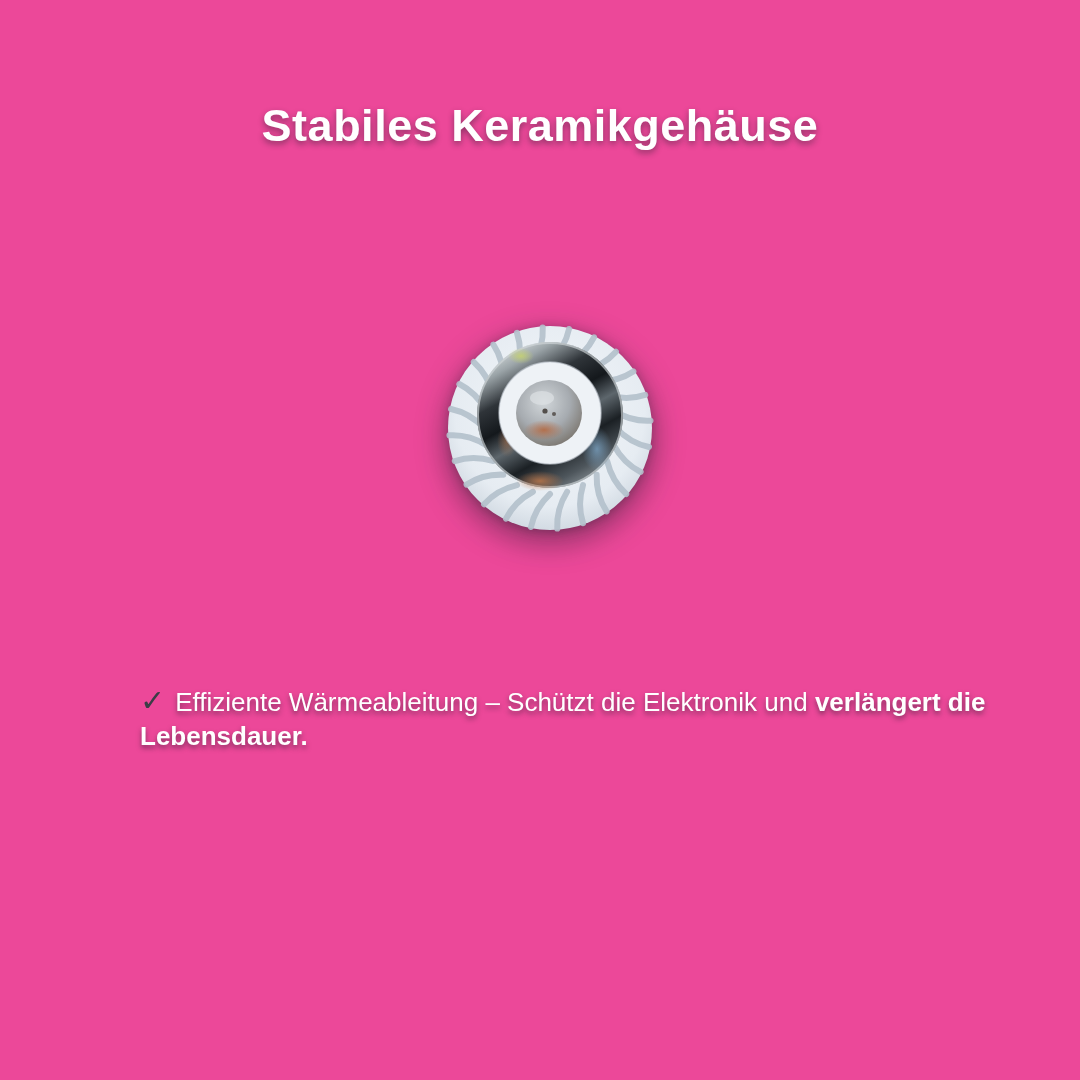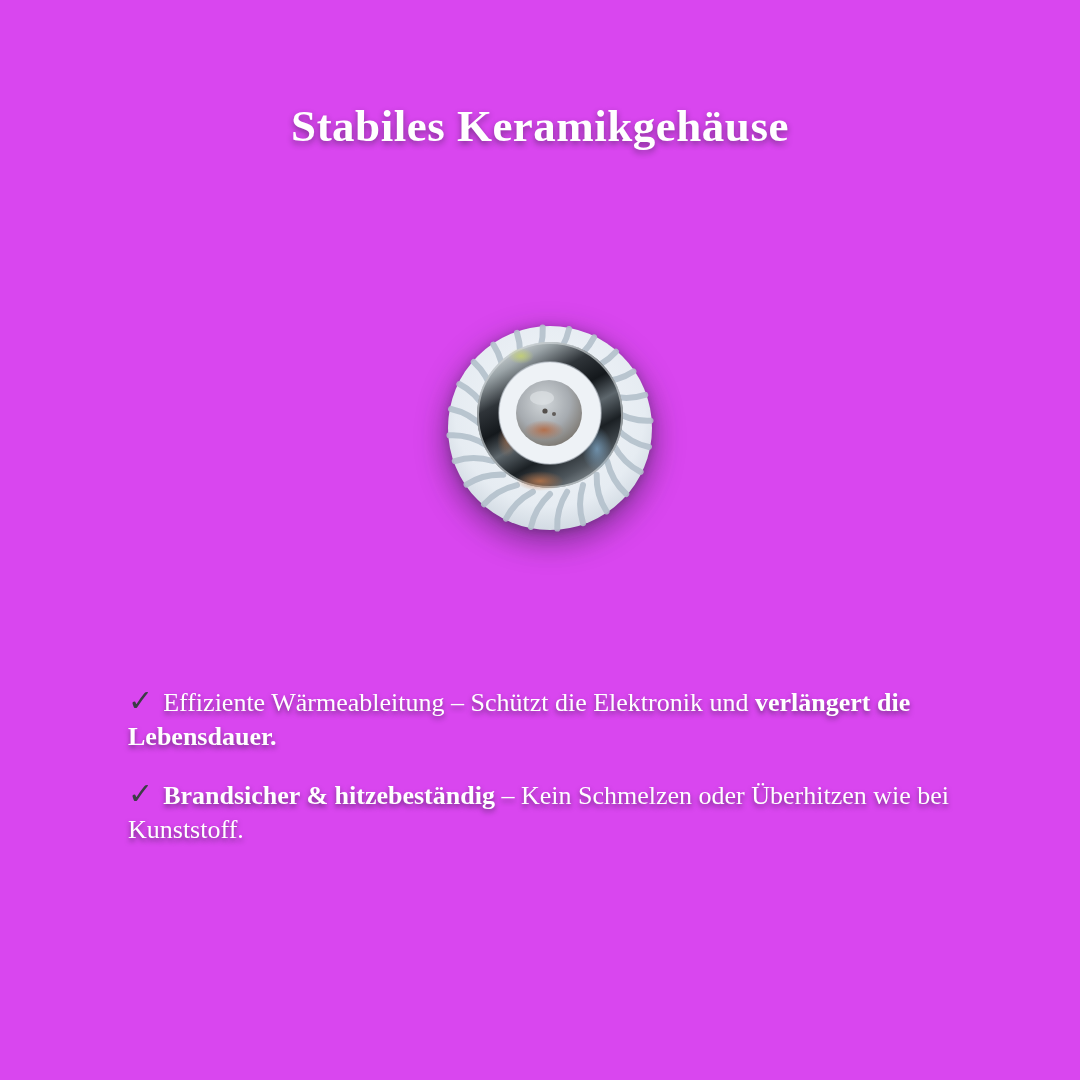--- a/index.html
+++ b/index.html
@@ -43,34 +43,34 @@
   .bullets {
     position: absolute;
     left: 128px;
     top: 684px;
     width: 870px;
     color: #ffffff;
     font-size: 26px;
     line-height: 34px;
     text-shadow: 0 3px 5px rgba(25,26,38,0.5);
   }
-  .bullet { margin: 0 0 23px 0; }
+  .bullet { margin: 0 0 23px 12px; }
   .bullet .check {
     color: #3b3d46;
     font-size: 30px;
     margin-right: 10px;
     text-shadow: none;
     font-weight: 400;
   }
   .bullet .b { font-weight: 700; }
 </style>
 </head>
 <body>
 
-<div class="canvas" style="background: #d946ef; font-family: Liberation Serif, serif;">
+<div class="canvas" style="background: #ec4899;">
 
   <h1 class="title">Stabiles Keramikgehäuse</h1>
 
   <div class="product">
     <svg viewBox="0 0 210 210" width="210" height="210" aria-label="ceramic-led-bulb-top-view">
       <defs>
         <radialGradient id="gDisc" cx="0.5" cy="0.42" r="0.62">
           <stop offset="0" stop-color="#f4f7fa"></stop>
           <stop offset="0.75" stop-color="#e6ecf2"></stop>
           <stop offset="1" stop-color="#ccd5de"></stop>
@@ -151,16 +151,15 @@
       <circle cx="104" cy="90" r="33" fill="url(#gDome)"></circle>
       <ellipse cx="97" cy="75" rx="12" ry="7" fill="#dde1e4" opacity="0.7"></ellipse>
       <ellipse cx="99" cy="107" rx="20" ry="10" fill="url(#gCopper)"></ellipse>
       <circle cx="100" cy="88" r="2.6" fill="#3f3a35" opacity="0.85"></circle>
       <circle cx="109" cy="91" r="2" fill="#4a443e" opacity="0.8"></circle>
     </svg>
   </div>
 
   <div class="bullets" id="bullets">
       <div class="bullet"><span class="check" style="color: rgb(59, 61, 70);">✓</span><span>Effiziente Wärmeableitung – Schützt die Elektronik und </span><span class="b">verlängert die Lebensdauer.</span></div>
-      <div class="bullet"><span class="check" style="color: rgb(59, 61, 70);">✓</span><span class="b">Brandsicher &amp; hitzebeständig</span><span> – Kein Schmelzen oder Überhitzen wie bei Kunststoff.</span></div>
     </div>
 
 </div>
 
 </body></html>

